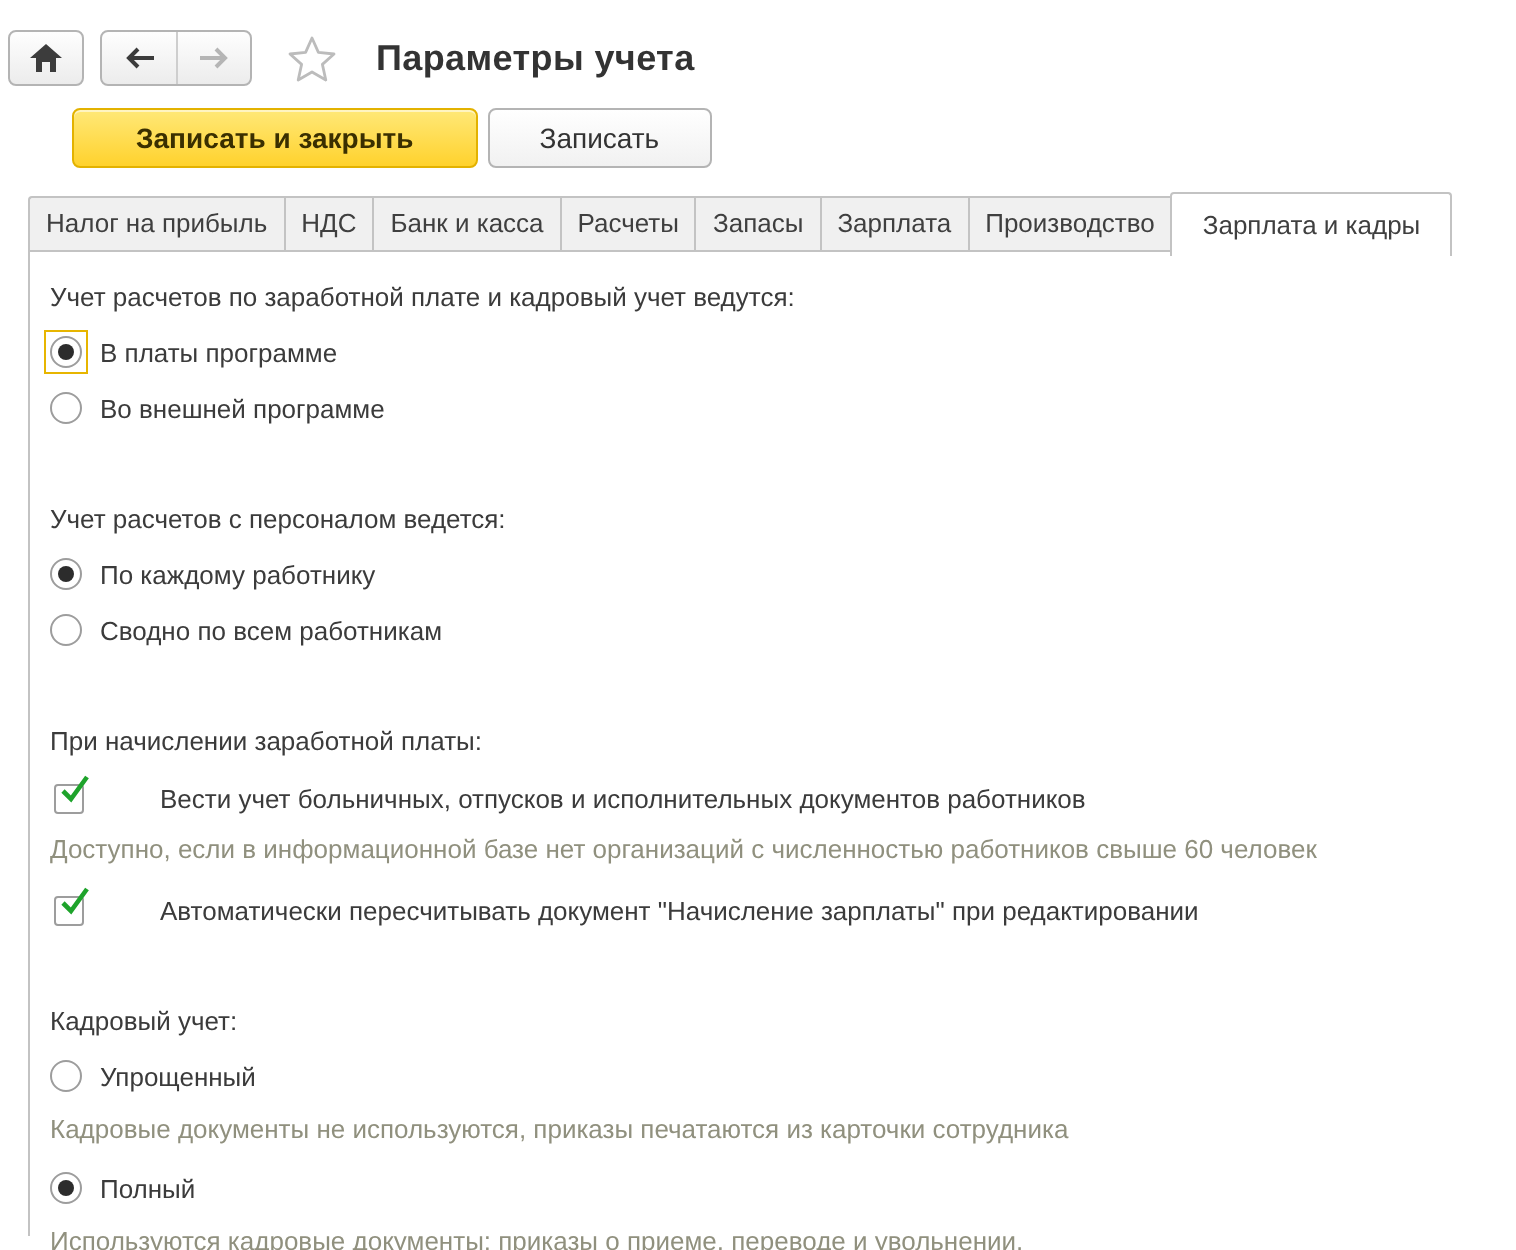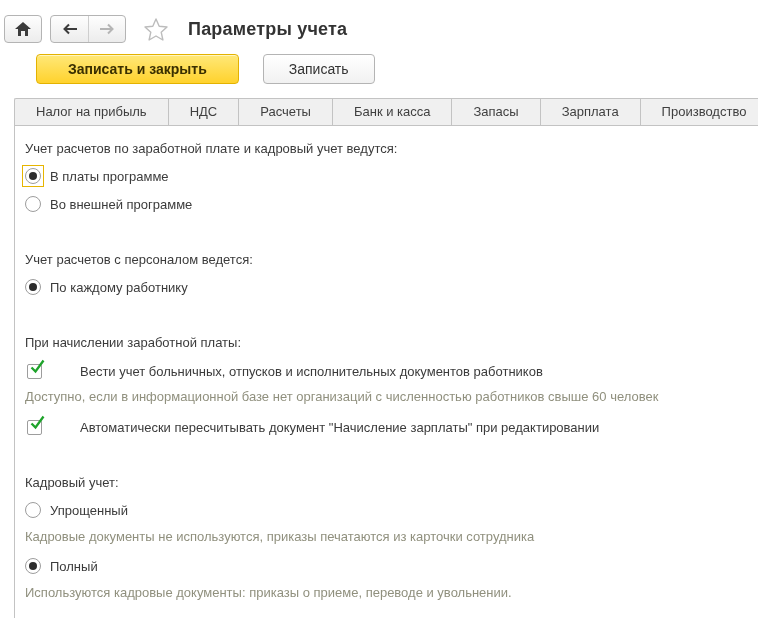--- a/index.html
+++ b/index.html
@@ -24,39 +24,39 @@
   .nav-group{
     display:flex;margin-left:8px;height:28px;border:1px solid #b4b4b4;border-radius:4px;
     background:linear-gradient(#fefefe,#ececec);overflow:hidden;
   }
   .nav-btn{width:37px;height:100%;display:flex;align-items:center;justify-content:center;
     background:transparent;border:none;cursor:pointer;padding:0;}
   .nav-btn + .nav-btn{border-left:1px solid #cecece;}
   .star-btn{margin-left:17px;background:none;border:none;padding:0;cursor:pointer;display:flex;}
   .title{margin:0 0 0 19px;font-size:18px;font-weight:bold;color:#333;letter-spacing:.2px;}
   
-  .command-bar{display:flex;gap:24px;margin:10px 0 0 8px;padding-left:28px;}
+  .command-bar{display:flex;gap:5px;margin:10px 0 0 8px;padding-left:28px;}
   .btn{height:30px;border-radius:4px;font-size:14px;display:flex;align-items:center;cursor:pointer;
     font-family:"Liberation Sans","DejaVu Sans",sans-serif;}
   .btn-primary{
     padding:0 31px;font-weight:bold;color:#3a2f00;
     background:linear-gradient(var(--accent_yellow_light,#ffe878),var(--accent_yellow,#ffd22d));
     border:1px solid var(--accent_border,#e3b200);
     box-shadow:inset 0 1px 0 rgba(255,255,255,.55);
   }
   .btn-secondary{
     padding:0 25px;color:#333;
     background:linear-gradient(#ffffff,#f1f1f1);
     border:1px solid #b4b4b4;
   }
   
   .tabs{display:flex;align-items:flex-end;margin:12px 0 0 14px;position:relative;z-index:2;width:fit-content;}
   .tab{
     background:#f0f0f0;color:#3f3f3f;font-size:13px;line-height:15px;
-    padding:5px 21px 6px;cursor:pointer;white-space:nowrap;
+    padding:5px 8px 6px;cursor:pointer;white-space:nowrap;
     border-top:1px solid var(--border-gray);
     border-left:1px solid var(--border-gray);
     border-bottom:1px solid var(--border-gray);
   }
   .tab:first-child{border-radius:2px 0 0 0;}
   .tab.active{
     background:#fff;border:1px solid var(--border-gray);border-bottom:none;
     padding:8px 15px 8px;margin-bottom:-2px;border-radius:2px 2px 0 0;
   }
   
@@ -119,22 +119,22 @@
   </div>
 
   <div class="command-bar">
     <button class="btn btn-primary">Записать и закрыть</button>
     <button class="btn btn-secondary">Записать</button>
   </div>
 
   <div class="tabs">
     <div class="tab">Налог на прибыль</div>
     <div class="tab">НДС</div>
+    <div class="tab">Банк и касса</div>
     <div class="tab">Расчеты</div>
-    <div class="tab">Банк и касса</div>
     <div class="tab">Запасы</div>
     <div class="tab">Зарплата</div>
     <div class="tab">Производство</div>
     <div class="tab active">Зарплата и кадры</div>
   </div>
 
   <div class="content">
 
     <div class="section-label first">Учет расчетов по заработной плате и кадровый учет ведутся:</div>
     <div class="option-row">
@@ -145,20 +145,24 @@
     </div>
     <div class="option-row">
       <span class="radio"></span>
       <span class="option-label">Во внешней программе</span>
     </div>
 
     <div class="section-label">Учет расчетов с персоналом ведется:</div>
     <div class="option-row">
       <span class="radio selected"></span>
       <span class="option-label">По каждому работнику</span>
+    </div>
+    <div class="option-row">
+      <span class="radio"></span>
+      <span class="option-label">Сводно по всем работникам</span>
     </div>
 
     <div class="section-label">При начислении заработной платы:</div>
     <div class="checkbox-row">
       <span class="checkbox">
         <svg width="17" height="17" viewBox="0 0 17 17">
           <path d="M2.5 8.5 L6.5 12.5 L14.5 1.5" fill="none" stroke="#1ea32b" stroke-width="2.3"></path>
         </svg>
       </span>
       <span class="checkbox-label">Вести учет больничных, отпусков и исполнительных документов работников</span>

